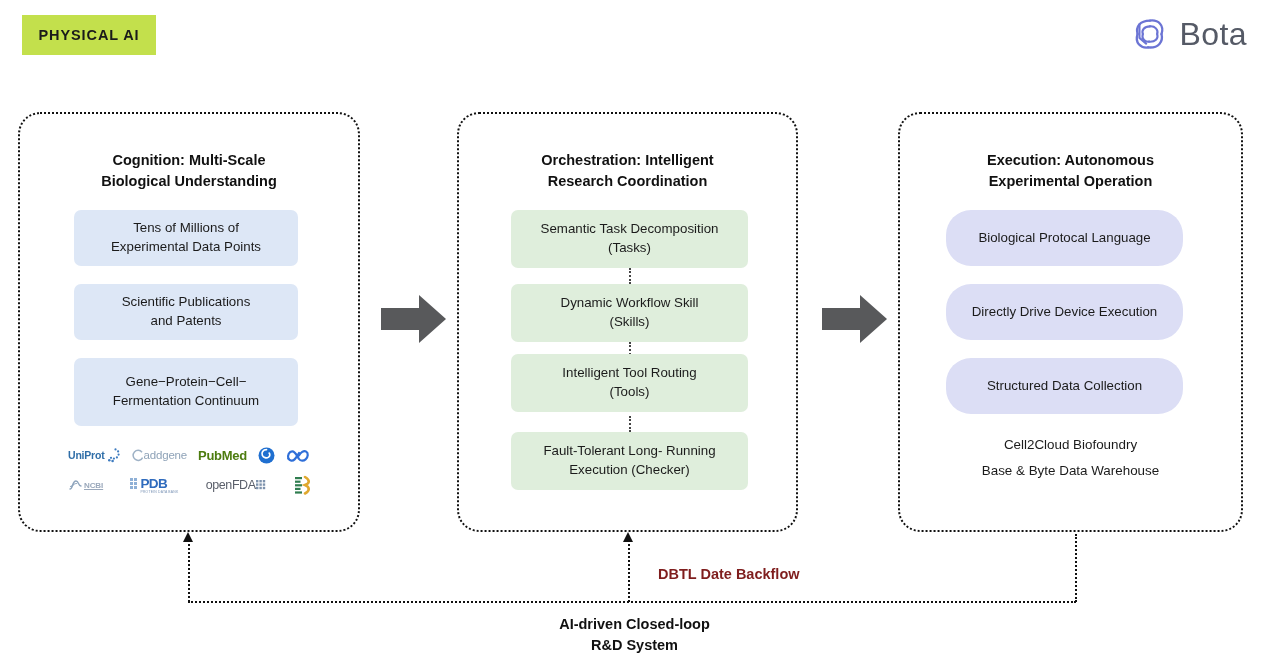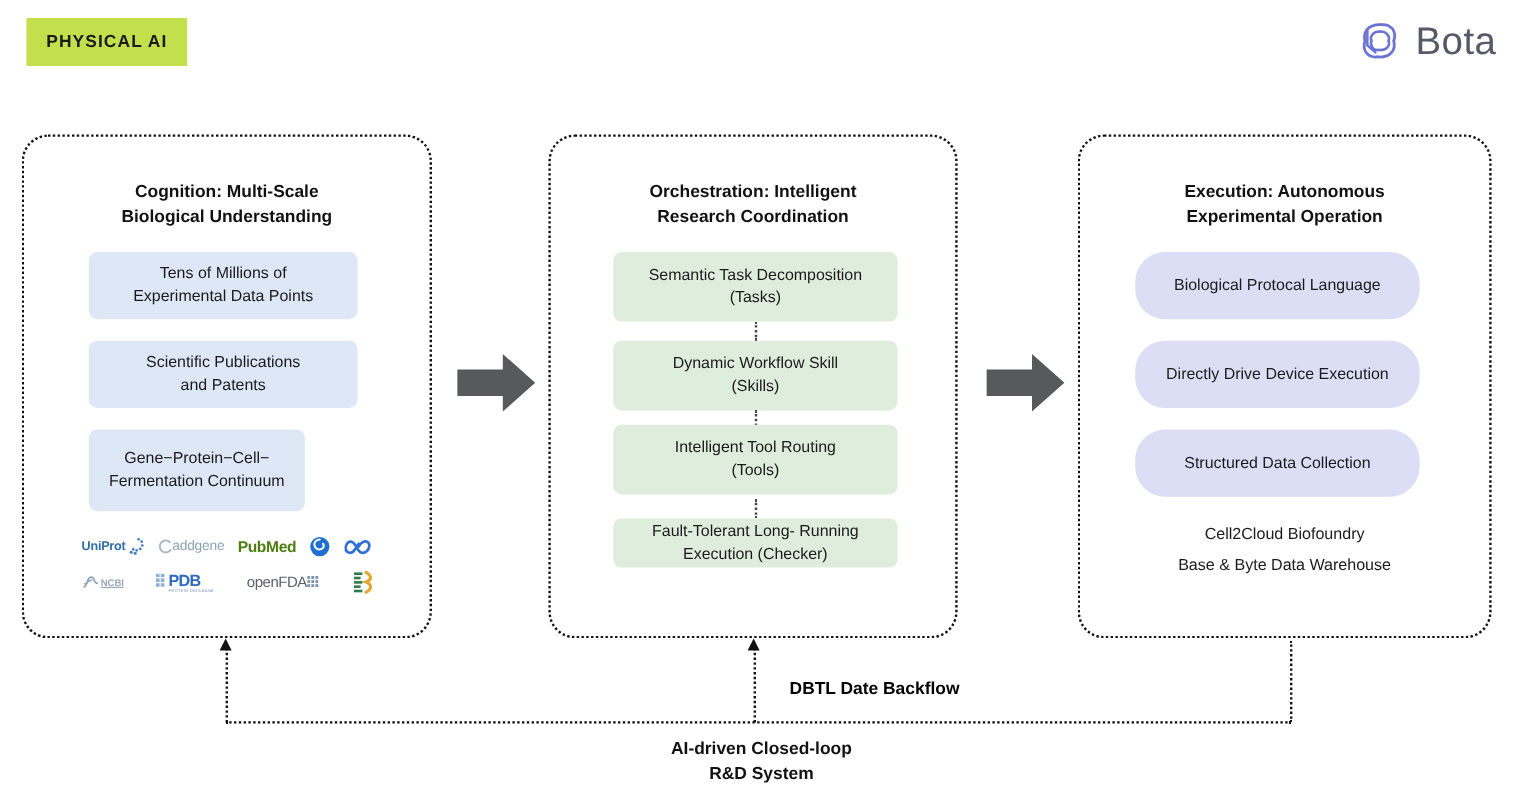--- a/index.html
+++ b/index.html
@@ -103,27 +103,27 @@
     box-sizing: border-box;
     padding: 4px 10px;
   }
   .blue   { background: #dde7f6; }
   .green  { background: #dfeedc; }
   .purple { background: #dcdef5; border-radius: 25px; }
 
   
   #cog-box-0 { left: 54px; top: 96px;  width: 224px; height: 56px; }
   #cog-box-1 { left: 54px; top: 170px; width: 224px; height: 56px; }
-  #cog-box-2 { left: 54px; top: 244px; width: 180px; height: 68px; }
+  #cog-box-2 { left: 54px; top: 244px; width: 224px; height: 68px; }
 
   
   #orc-box-0 { left: 52px; top: 96px;  width: 237px; height: 58px; }
   #orc-box-1 { left: 52px; top: 170px; width: 237px; height: 58px; }
   #orc-box-2 { left: 52px; top: 240px; width: 237px; height: 58px; }
-  #orc-box-3 { left: 52px; top: 318px; width: 237px; height: 41px; }
+  #orc-box-3 { left: 52px; top: 318px; width: 237px; height: 58px; }
 
   
   .connector {
     position: absolute;
     left: 170px;
     width: 0;
     height: 16px;
     border-left: 2px dotted #444444;
   }
   #conn-0 { top: 154px; }
@@ -215,21 +215,21 @@
   }
   #bf-head-left { left: 183px; top: 532px; }
   #bf-head-mid  { left: 623px; top: 532px; }
 
   .bf-label {
     position: absolute;
     left: 658px;
     top: 566px;
     font-size: 14.5px;
     font-weight: bold;
-    color: #000000;
+    color: #7f1d1d;
   }
   .loop-caption {
     position: absolute;
     left: 0;
     right: 0;
     top: 614px;
     text-align: center;
     font-size: 14.5px;
     font-weight: bold;
     line-height: 1.45;

